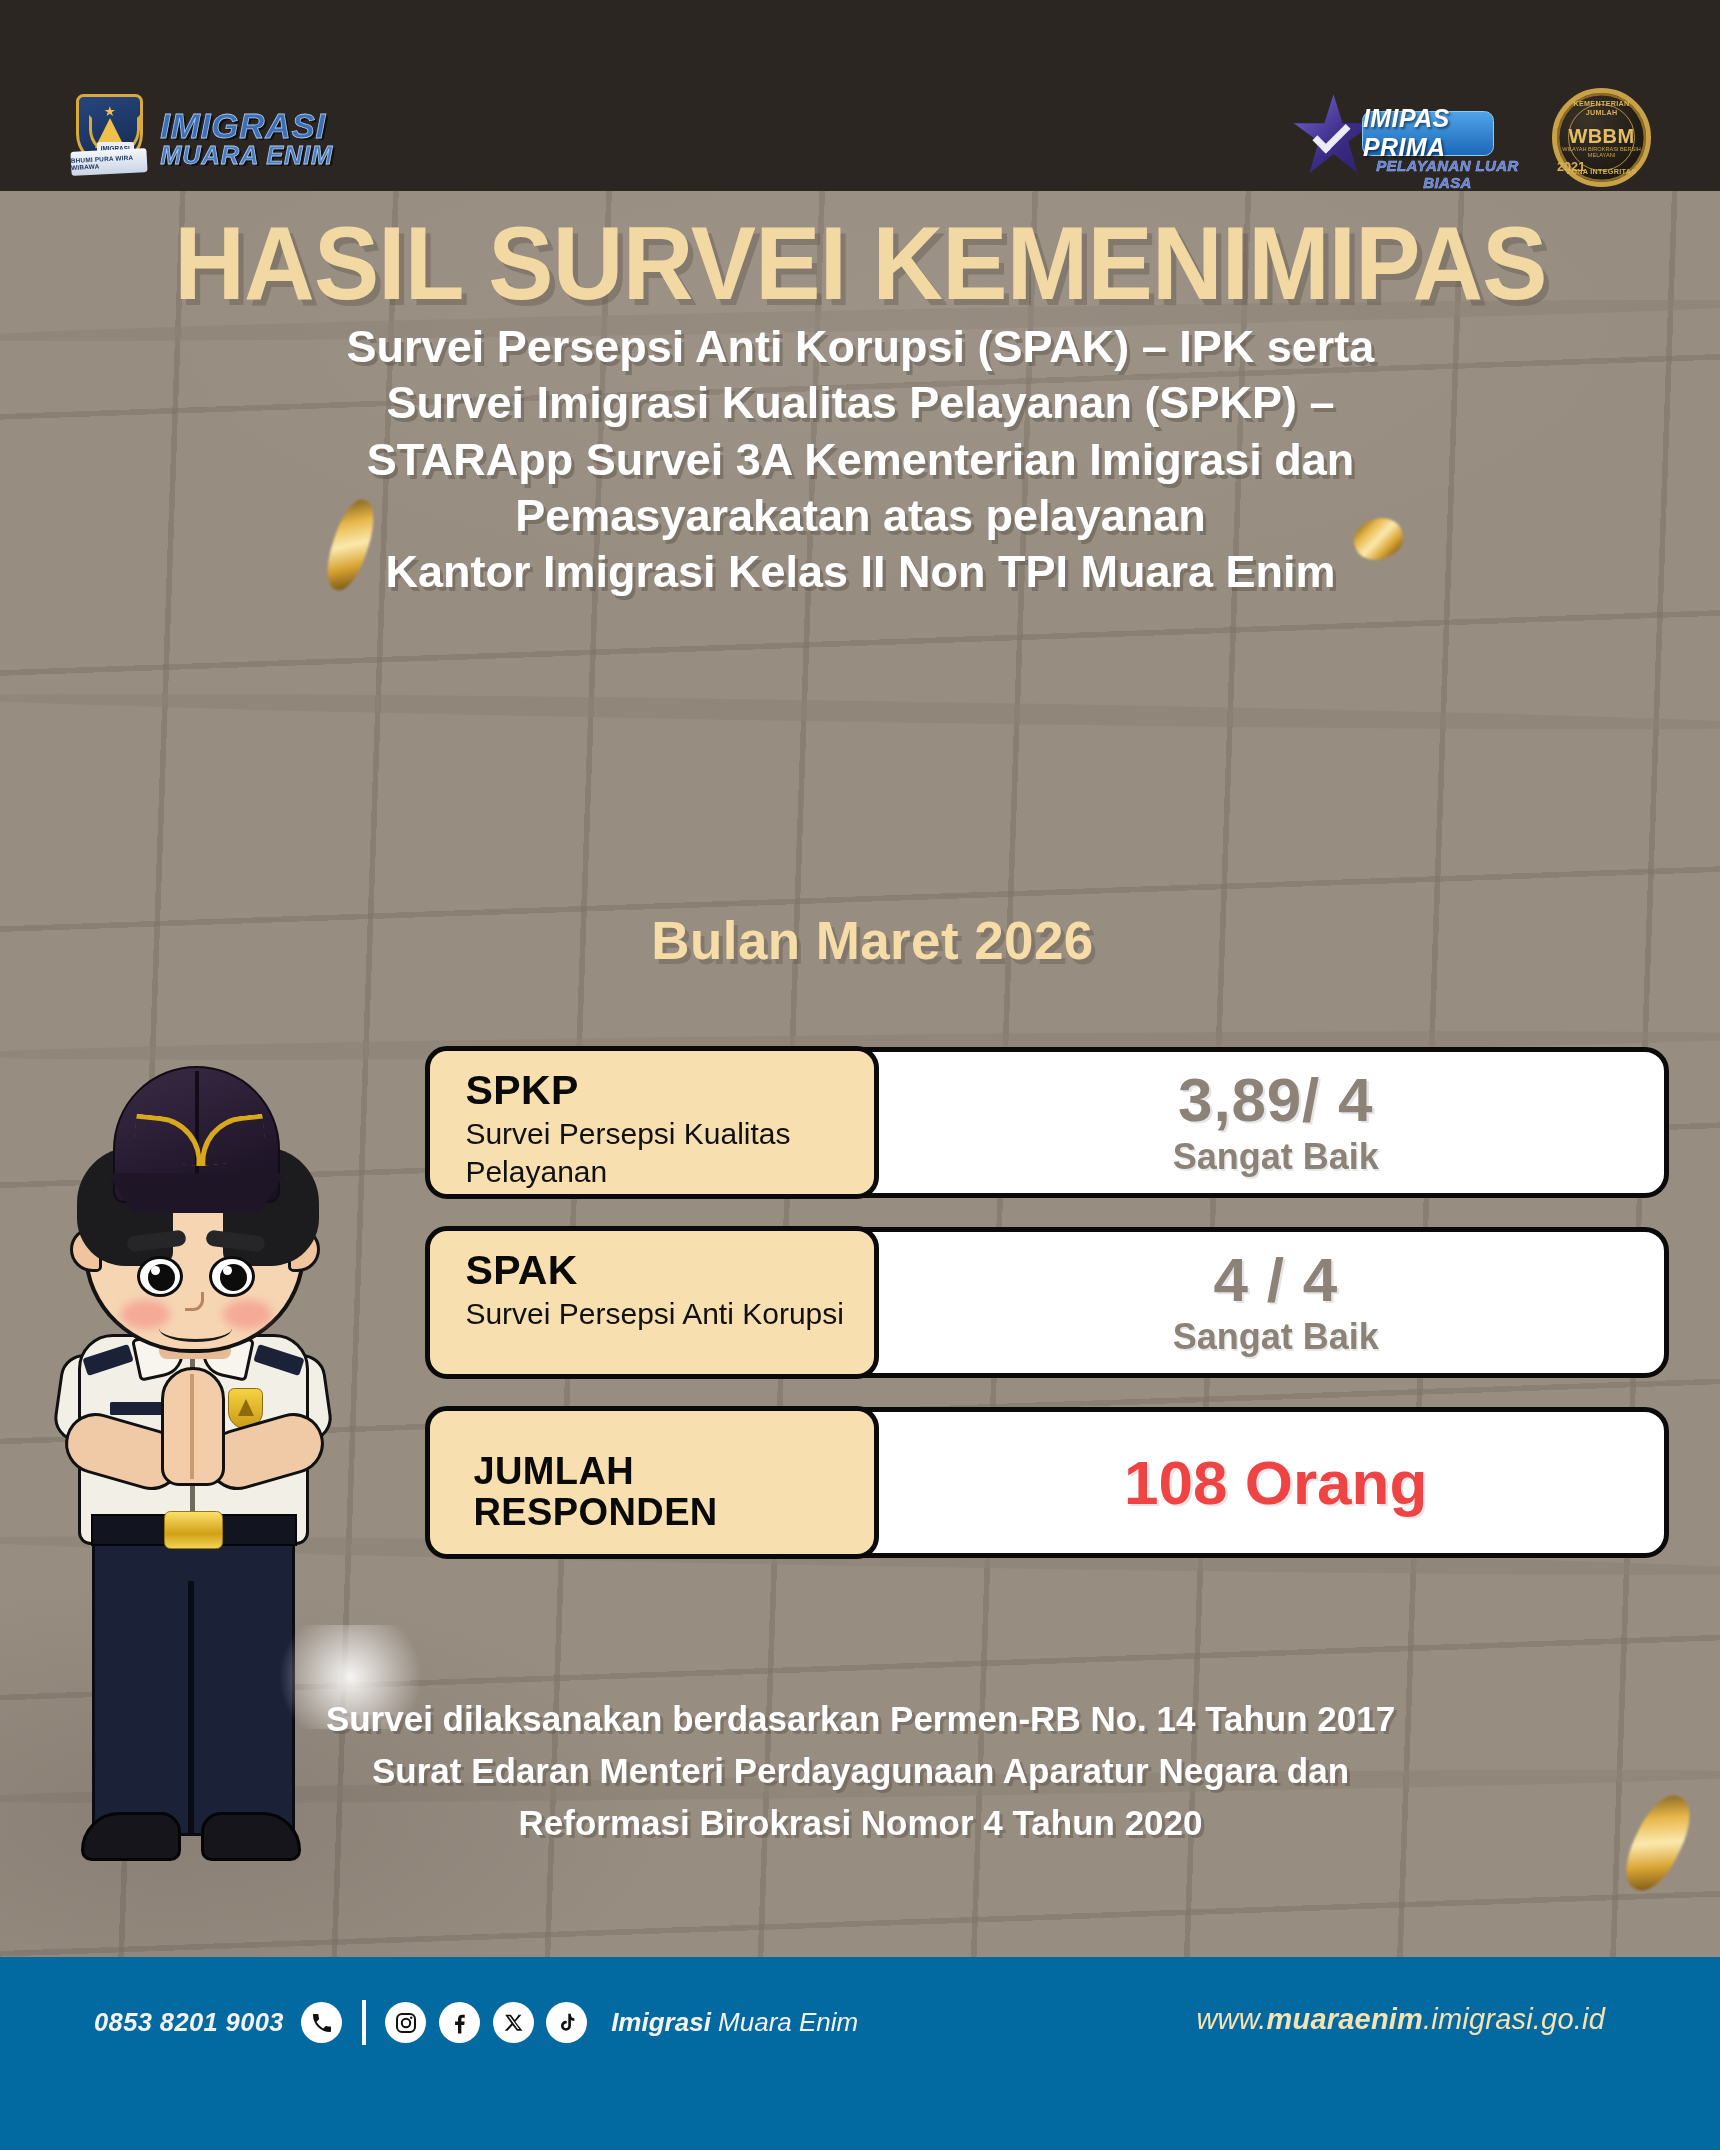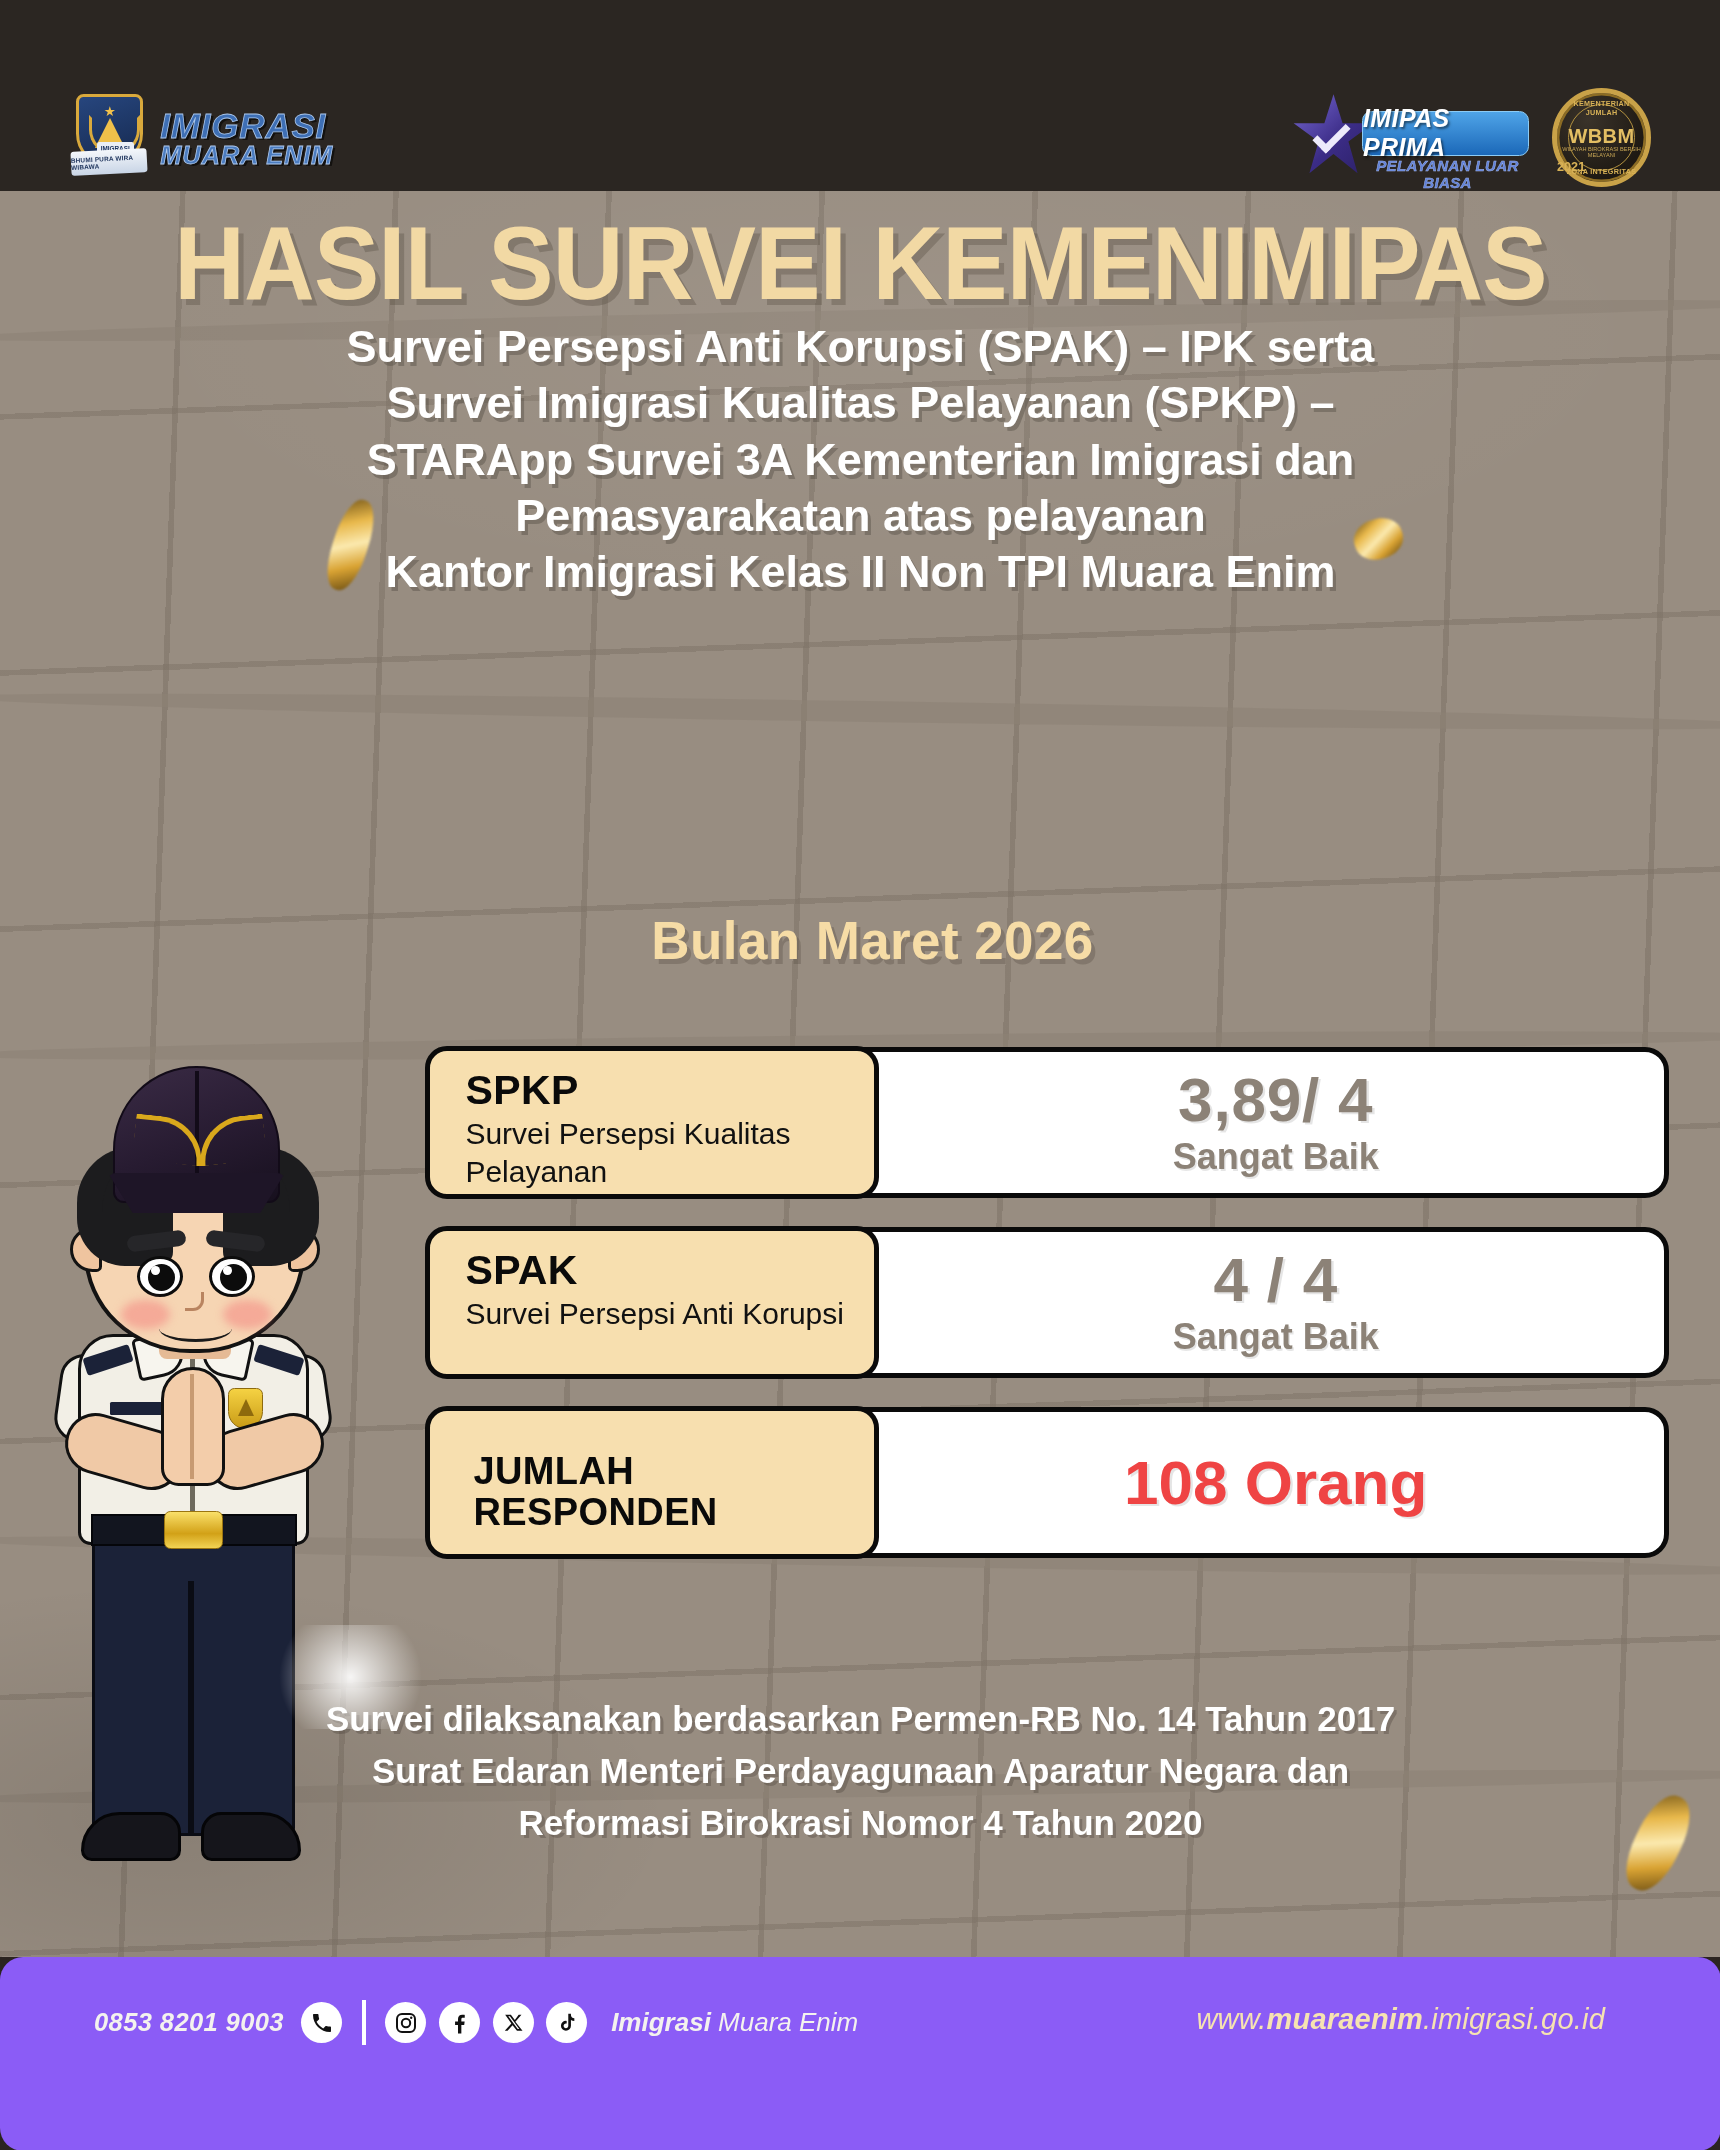--- a/index.html
+++ b/index.html
@@ -70,21 +70,21 @@
     position:absolute; left:0; top:4.8px; width:83px; height:83px;
     background:linear-gradient(135deg,#7A6BD6,#3B2C86 55%,#2A1F63);
     clip-path:polygon(50% 0%,61% 35%,98% 35%,68% 57%,79% 95%,50% 72%,21% 95%,32% 57%,2% 35%,39% 35%);
   }
   .imipas-check {
     position:absolute; left:22px; top:35px; width:35px; height:19px;
     border-left:7.2px solid #EDEAFB; border-bottom:7.2px solid #EDEAFB;
     transform:rotate(-45deg);
   }
   .imipas-pill {
-    position:absolute; left:70px; top:21px; width:167px; height:45px;
+    position:absolute; left:70px; top:21px; width:132px; height:45px;
     background:linear-gradient(180deg,#4FA4E8,#1B68B8);
     border-radius:9.6px; border:1.6px solid #8CCBF5;
     display:flex; align-items:center; justify-content:center;
     color:#fff; font-size:25px; font-weight:bold; font-style:italic;
     letter-spacing:0.4px; text-shadow:1.6px 1.6px 2.4px rgba(0,0,0,.5);
   }
   .imipas-sub {
     position:absolute; left:72px; top:67px; width:167px;
     text-align:center; color:#5E7FD8; font-size:15px; font-weight:bold;
     font-style:italic; letter-spacing:0.4px;
@@ -297,21 +297,21 @@
     border-right:3.2px solid #B98460; border-bottom:3.2px solid #B98460; border-radius:0 0 11px 0; }
   .m-smile { left:151px; top:244px; width:73px; height:27px;
     border-bottom:3.2px solid #1A1A1A; border-radius:0 0 50% 50%; }
 
   .sparkle { position:absolute; z-index:22;
     background:radial-gradient(circle, rgba(255,255,255,.92) 0%, rgba(255,255,255,0) 70%); }
 
   
   .footer-bar {
     position:absolute; left:0; bottom:0; width:1721px; height:194px;
-    background:#8b5cf6; z-index:40;border-radius:23px;
+    background:#0369a1; z-index:40;
   }
   .footer-left {
     position:absolute; left:94px; top:43px; display:flex; align-items:center; gap:12.7px;
   }
   .phone-num { color:#F4F2EE; font-size:25.5px; font-weight:bold; font-style:italic;
     letter-spacing:0.4px; margin-right:4.8px; }
   .circ { width:41px; height:41px; border-radius:50%; background:#FFFFFF;
     display:flex; align-items:center; justify-content:center; }
   .divider-v { width:4.8px; height:45px; background:#FFFFFF; margin:0 6.4px; }
   .handle { color:#F4F2EE; font-size:26px; font-style:italic; margin-left:11px; }

